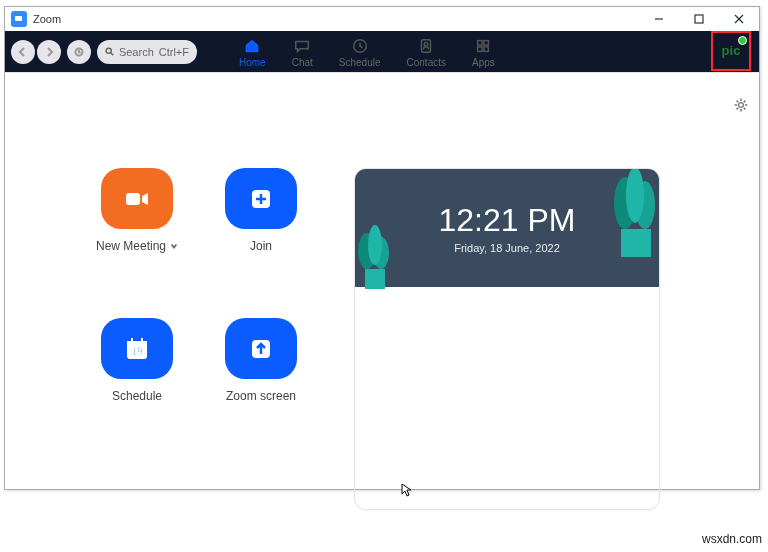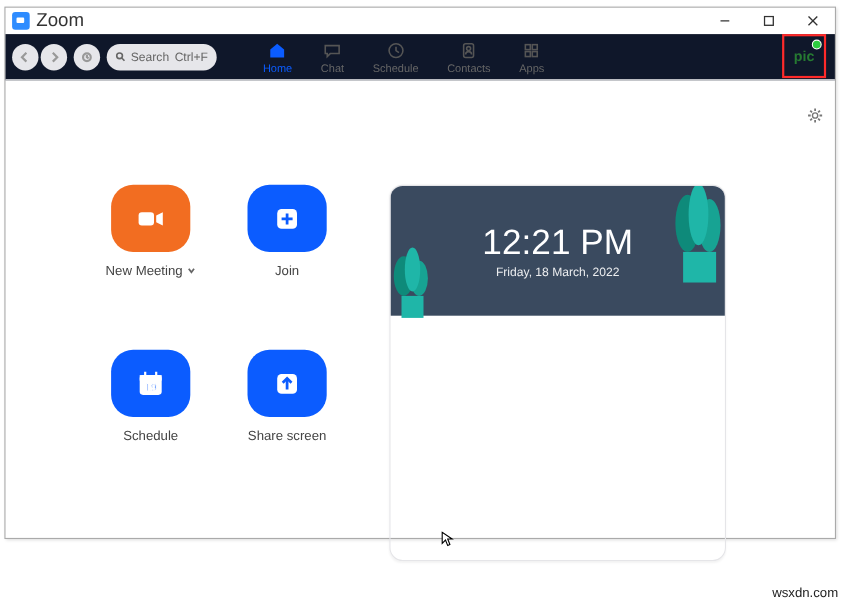--- a/index.html
+++ b/index.html
@@ -1,21 +1,21 @@
 <!DOCTYPE html>
 <html><head>
 <meta charset="utf-8">
 <style>
   * { box-sizing: border-box; margin: 0; padding: 0; font-family: -apple-system, BlinkMacSystemFont, 'Segoe UI', Arial, sans-serif; }
   body { width: 768px; height: 552px; background: #fff; position: relative; }
   .window { position: absolute; left: 4px; top: 6px; width: 756px; height: 484px; border: 1px solid #aaa; background: #fff; box-shadow: 1px 1px 3px rgba(0,0,0,0.15); }
   .titlebar { height: 24px; display: flex; align-items: center; border-bottom: 1px solid transparent; }
   .app-icon { width: 16px; height: 16px; margin: 0 6px; background: #2e8cff; border-radius: 3px; position: relative; }
   .app-icon::after { content: ""; position: absolute; left: 4px; top: 5px; width: 7px; height: 5px; background: #fff; border-radius: 1px; }
-  .title-text { font-size: 17px; color: #333; }
+  .title-text { font-size: 11px; color: #333; }
   .win-controls { margin-left: auto; display: flex; }
   .win-btn { width: 40px; height: 24px; display: flex; align-items: center; justify-content: center; font-size: 12px; }
   .win-btn svg { width: 10px; height: 10px; stroke: #333; stroke-width: 1.2; fill: none; }
   .toolbar { height: 42px; background: #0f172a; border-bottom: 1px solid #e5e5e8; display: flex; align-items: center; padding: 0 6px; }
   .nav-back, .nav-fwd { width: 24px; height: 24px; border-radius: 12px; background: #e6e6ea; margin-right: 2px; display: flex; align-items: center; justify-content: center; }
   .nav-back svg, .nav-fwd svg, .nav-ref svg { width: 10px; height: 10px; stroke: #999; stroke-width: 2; fill: none; }
   .nav-ref { width: 24px; height: 24px; border-radius: 12px; background: #e6e6ea; margin: 0 6px 0 4px; display: flex; align-items: center; justify-content: center; }
   .searchbar { width: 100px; height: 24px; border-radius: 12px; background: #e6e6ea; display: flex; align-items: center; padding: 0 8px; font-size: 11px; color: #666; gap: 5px; }
   .searchbar svg { width: 11px; height: 11px; stroke: #666; stroke-width: 2; fill: none; }
   .tabs { display: flex; gap: 26px; margin-left: 42px; }
@@ -202,42 +202,42 @@
         </div>
         <div class="action">
           <div class="action-tile blue">
             <svg viewBox="0 0 30 30">
                 <rect x="6" y="6" width="18" height="18" rx="4" fill="#fff" stroke="none"></rect>
                 <polyline points="11,14 15,10 19,14" stroke="#0b5cff" stroke-width="2.5" fill="none"></polyline>
                 <line x1="15" y1="10" x2="15" y2="20" stroke="#0b5cff" stroke-width="2.5"></line>
               </svg>
           </div>
           <div class="action-label">
-              <span>Share screen</span>
+              <span>Zoom screen</span>
             </div>
         </div>
       </div>
     </div>
 
     <div class="card">
       <div class="card-head">
         <svg class="plant left" width="44" height="66" viewBox="0 0 44 66">
             <rect x="12" y="46" width="20" height="20" fill="#1fb6a8"></rect>
             <ellipse cx="14" cy="28" rx="9" ry="18" fill="#0e8a7a"></ellipse>
             <ellipse cx="28" cy="30" rx="8" ry="16" fill="#17a393"></ellipse>
             <ellipse cx="22" cy="22" rx="7" ry="20" fill="#1fb6a8"></ellipse>
           </svg>
         <svg class="plant right" width="56" height="90" viewBox="0 0 56 90">
             <rect x="16" y="62" width="30" height="28" fill="#1fb6a8"></rect>
             <ellipse cx="20" cy="36" rx="11" ry="26" fill="#0e8a7a"></ellipse>
             <ellipse cx="40" cy="38" rx="10" ry="24" fill="#17a393"></ellipse>
             <ellipse cx="30" cy="28" rx="9" ry="28" fill="#1fb6a8"></ellipse>
           </svg>
         <div class="clock-time">12:21 PM</div>
-        <div class="clock-date">Friday, 18 March, 2022</div>
+        <div class="clock-date">Friday, 18 June, 2022</div>
       </div>
       <div class="card-body">
         <svg class="cursor" viewBox="0 0 14 14">
             <path d="M2 1 L2 11 L5 8 L7 13 L9 12 L7 7 L11 7 Z" fill="#fff" stroke="#000" stroke-width="1"></path>
           </svg>
       </div>
     </div>
 
   </div>
 </div>

